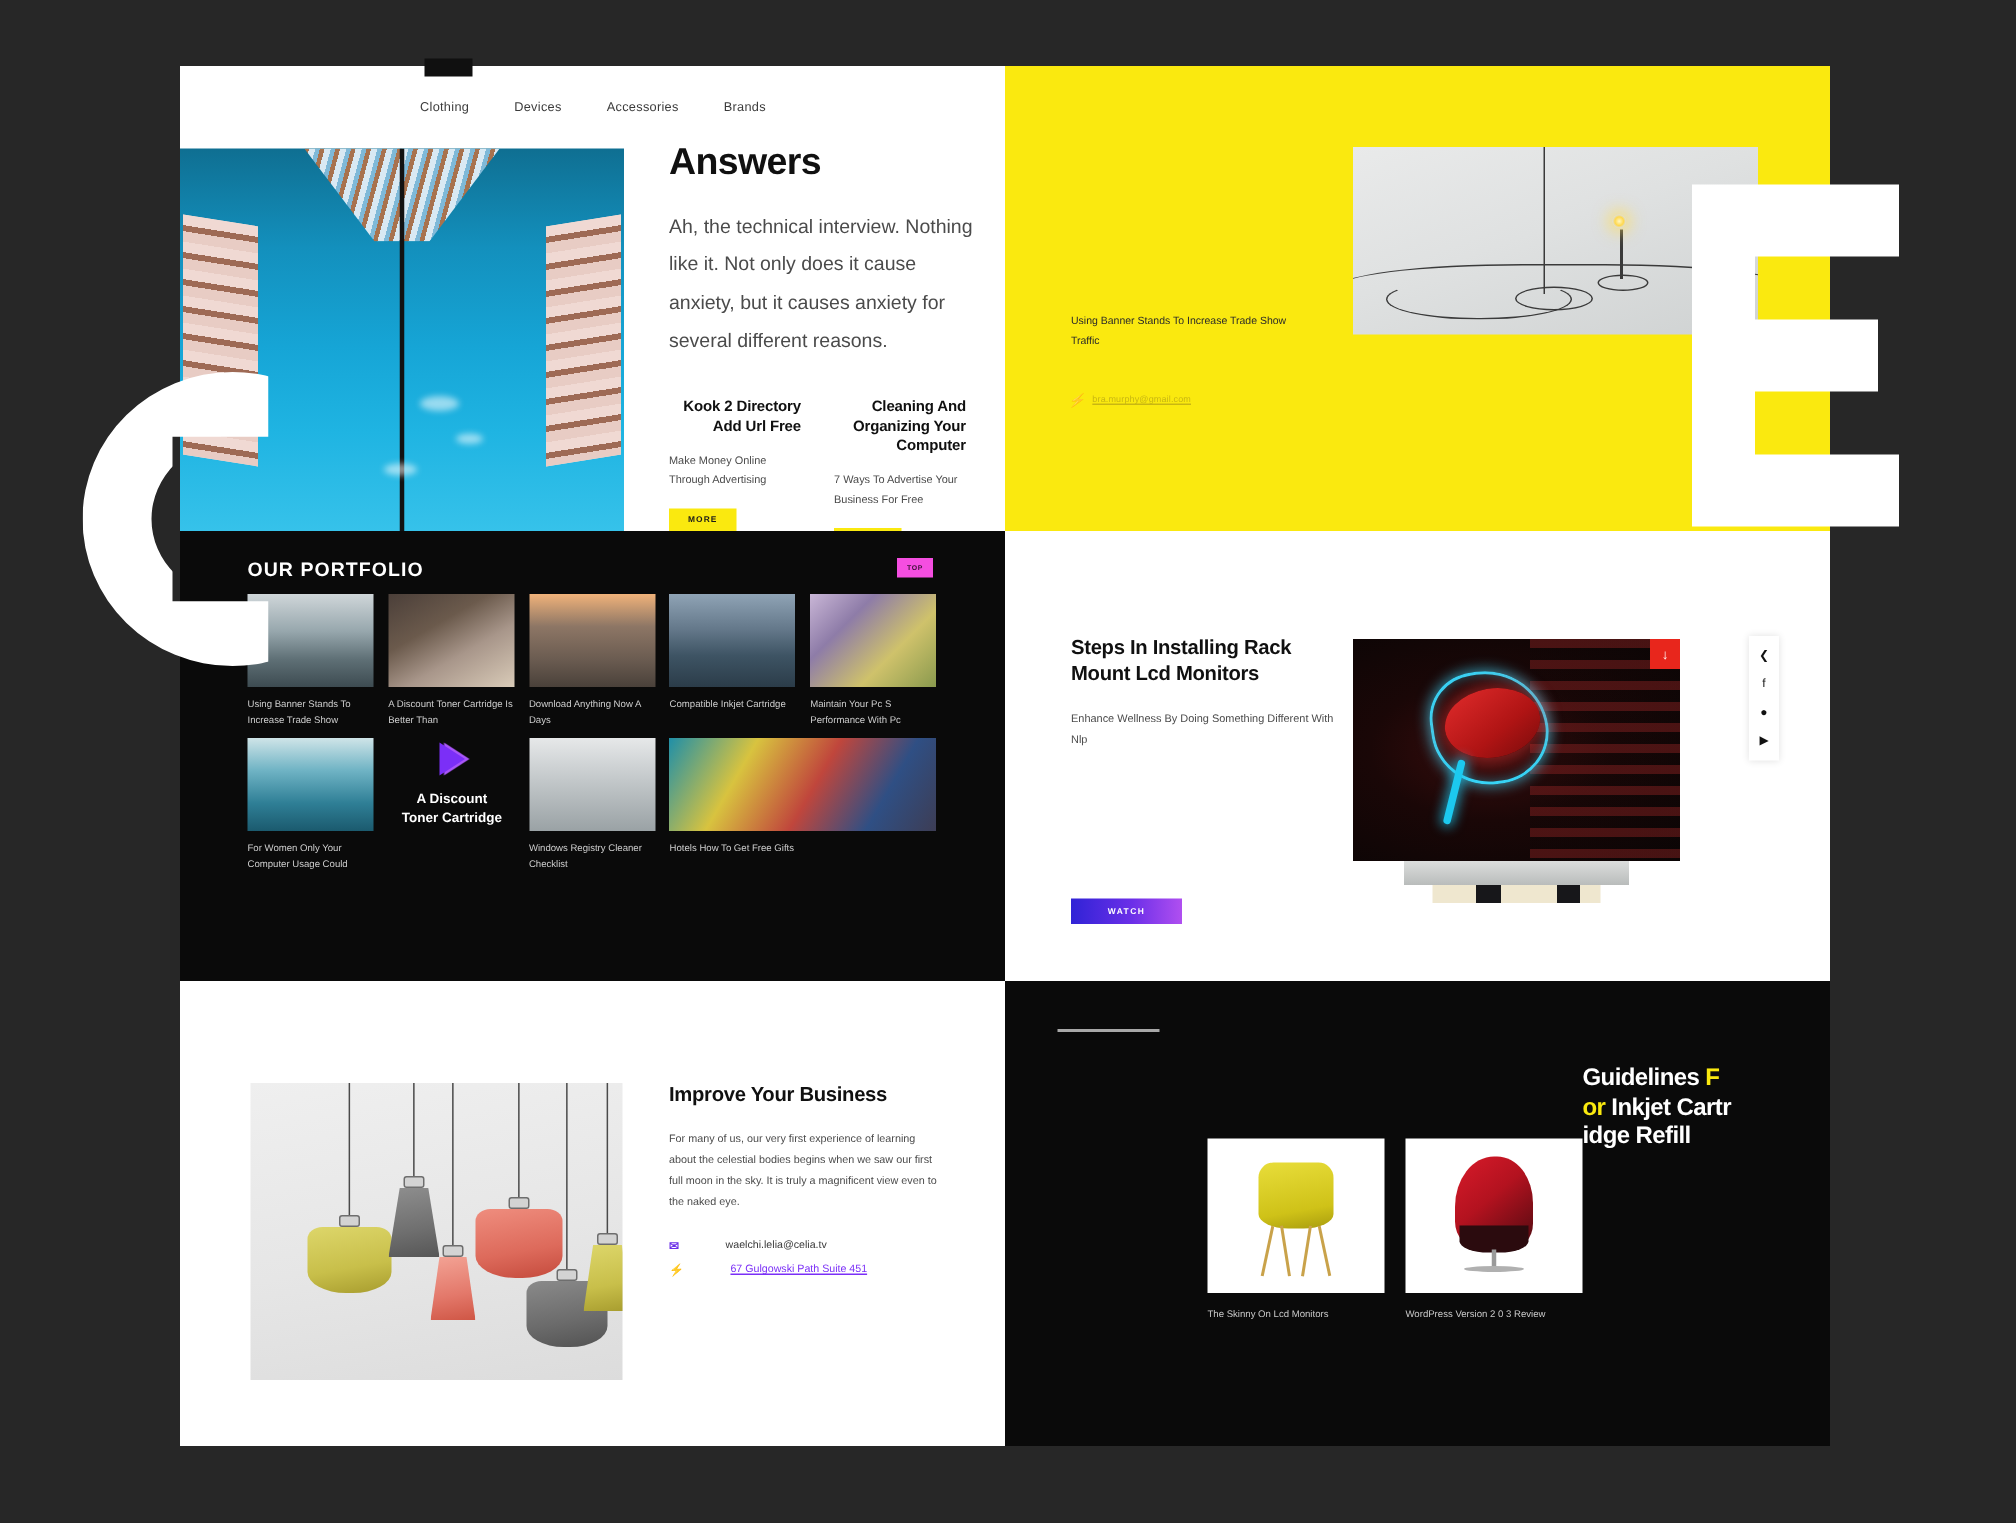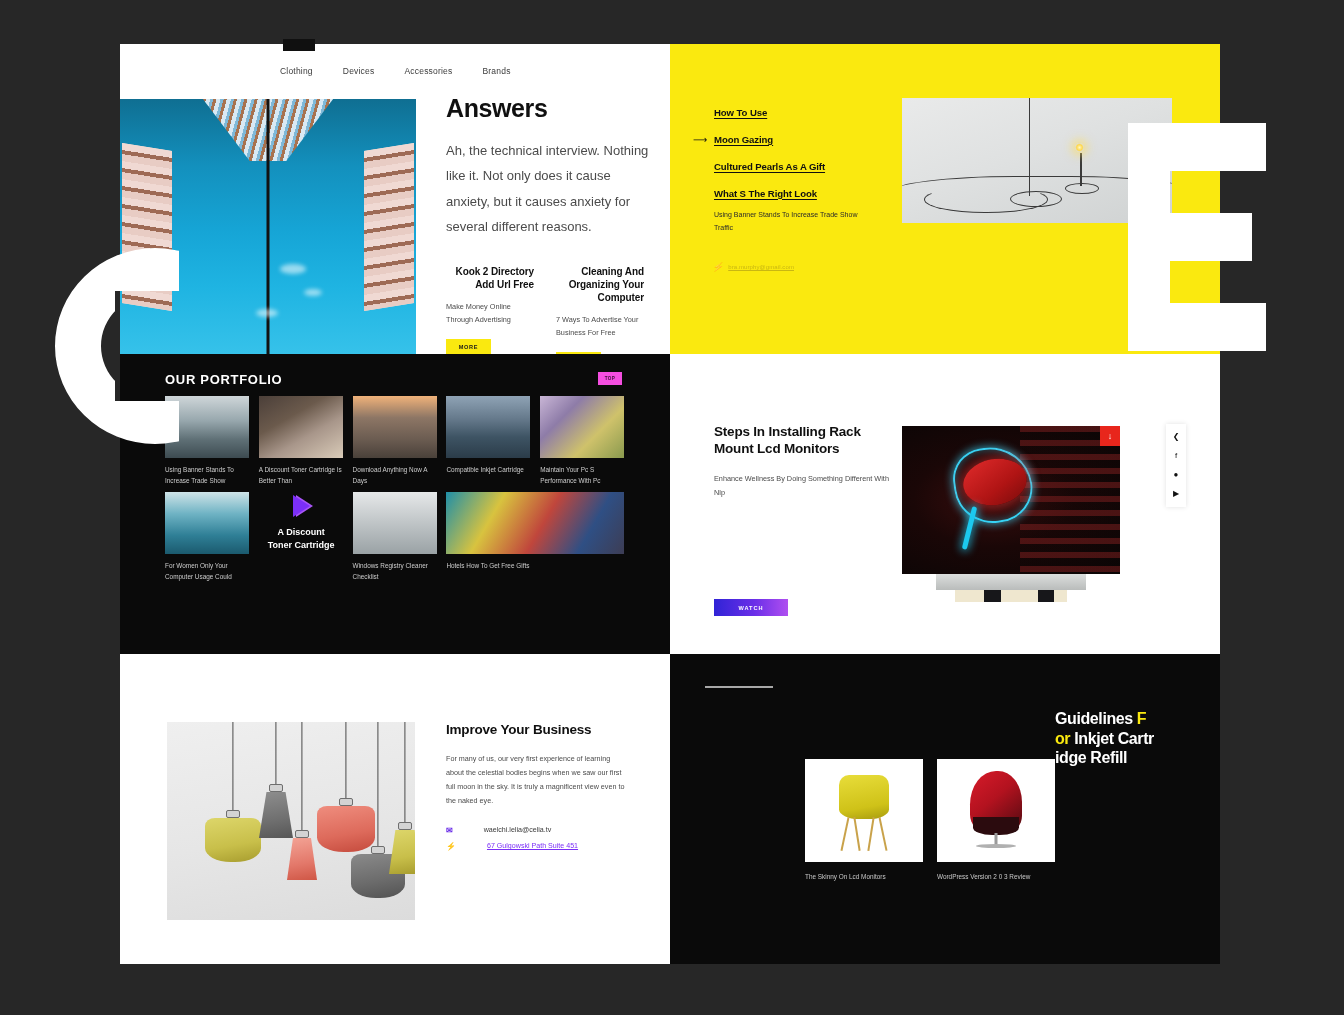--- a/index.html
+++ b/index.html
@@ -349,35 +349,20 @@
             <h4>Cleaning And Organizing Your Computer</h4>
             <p>7 Ways To Advertise Your Business For Free</p>
             <button class="btn-more">MORE</button>
           </div>
         </div>
       </div>
     </div>
 
     <div class="q q-yellow">
 
-      <div class="y-links">
-        <div class="row">
-          <a>How To Use</a>
-        </div>
-        <div class="row">
-          <span class="arrow">⟶</span>
-          <a>Moon Gazing</a>
-        </div>
-        <div class="row">
-          <a>Cultured Pearls As A Gift</a>
-        </div>
-        <div class="row">
-          <a>What S The Right Look</a>
-        </div>
-      </div>
 
       <p class="y-sub">Using Banner Stands To Increase Trade Show Traffic</p>
 
       <div class="y-mail">
         <span class="ic">⚡</span>
         <span class="txt">bra.murphy@gmail.com</span>
       </div>
 
       <div class="y-img">
         <div class="pole"></div>

